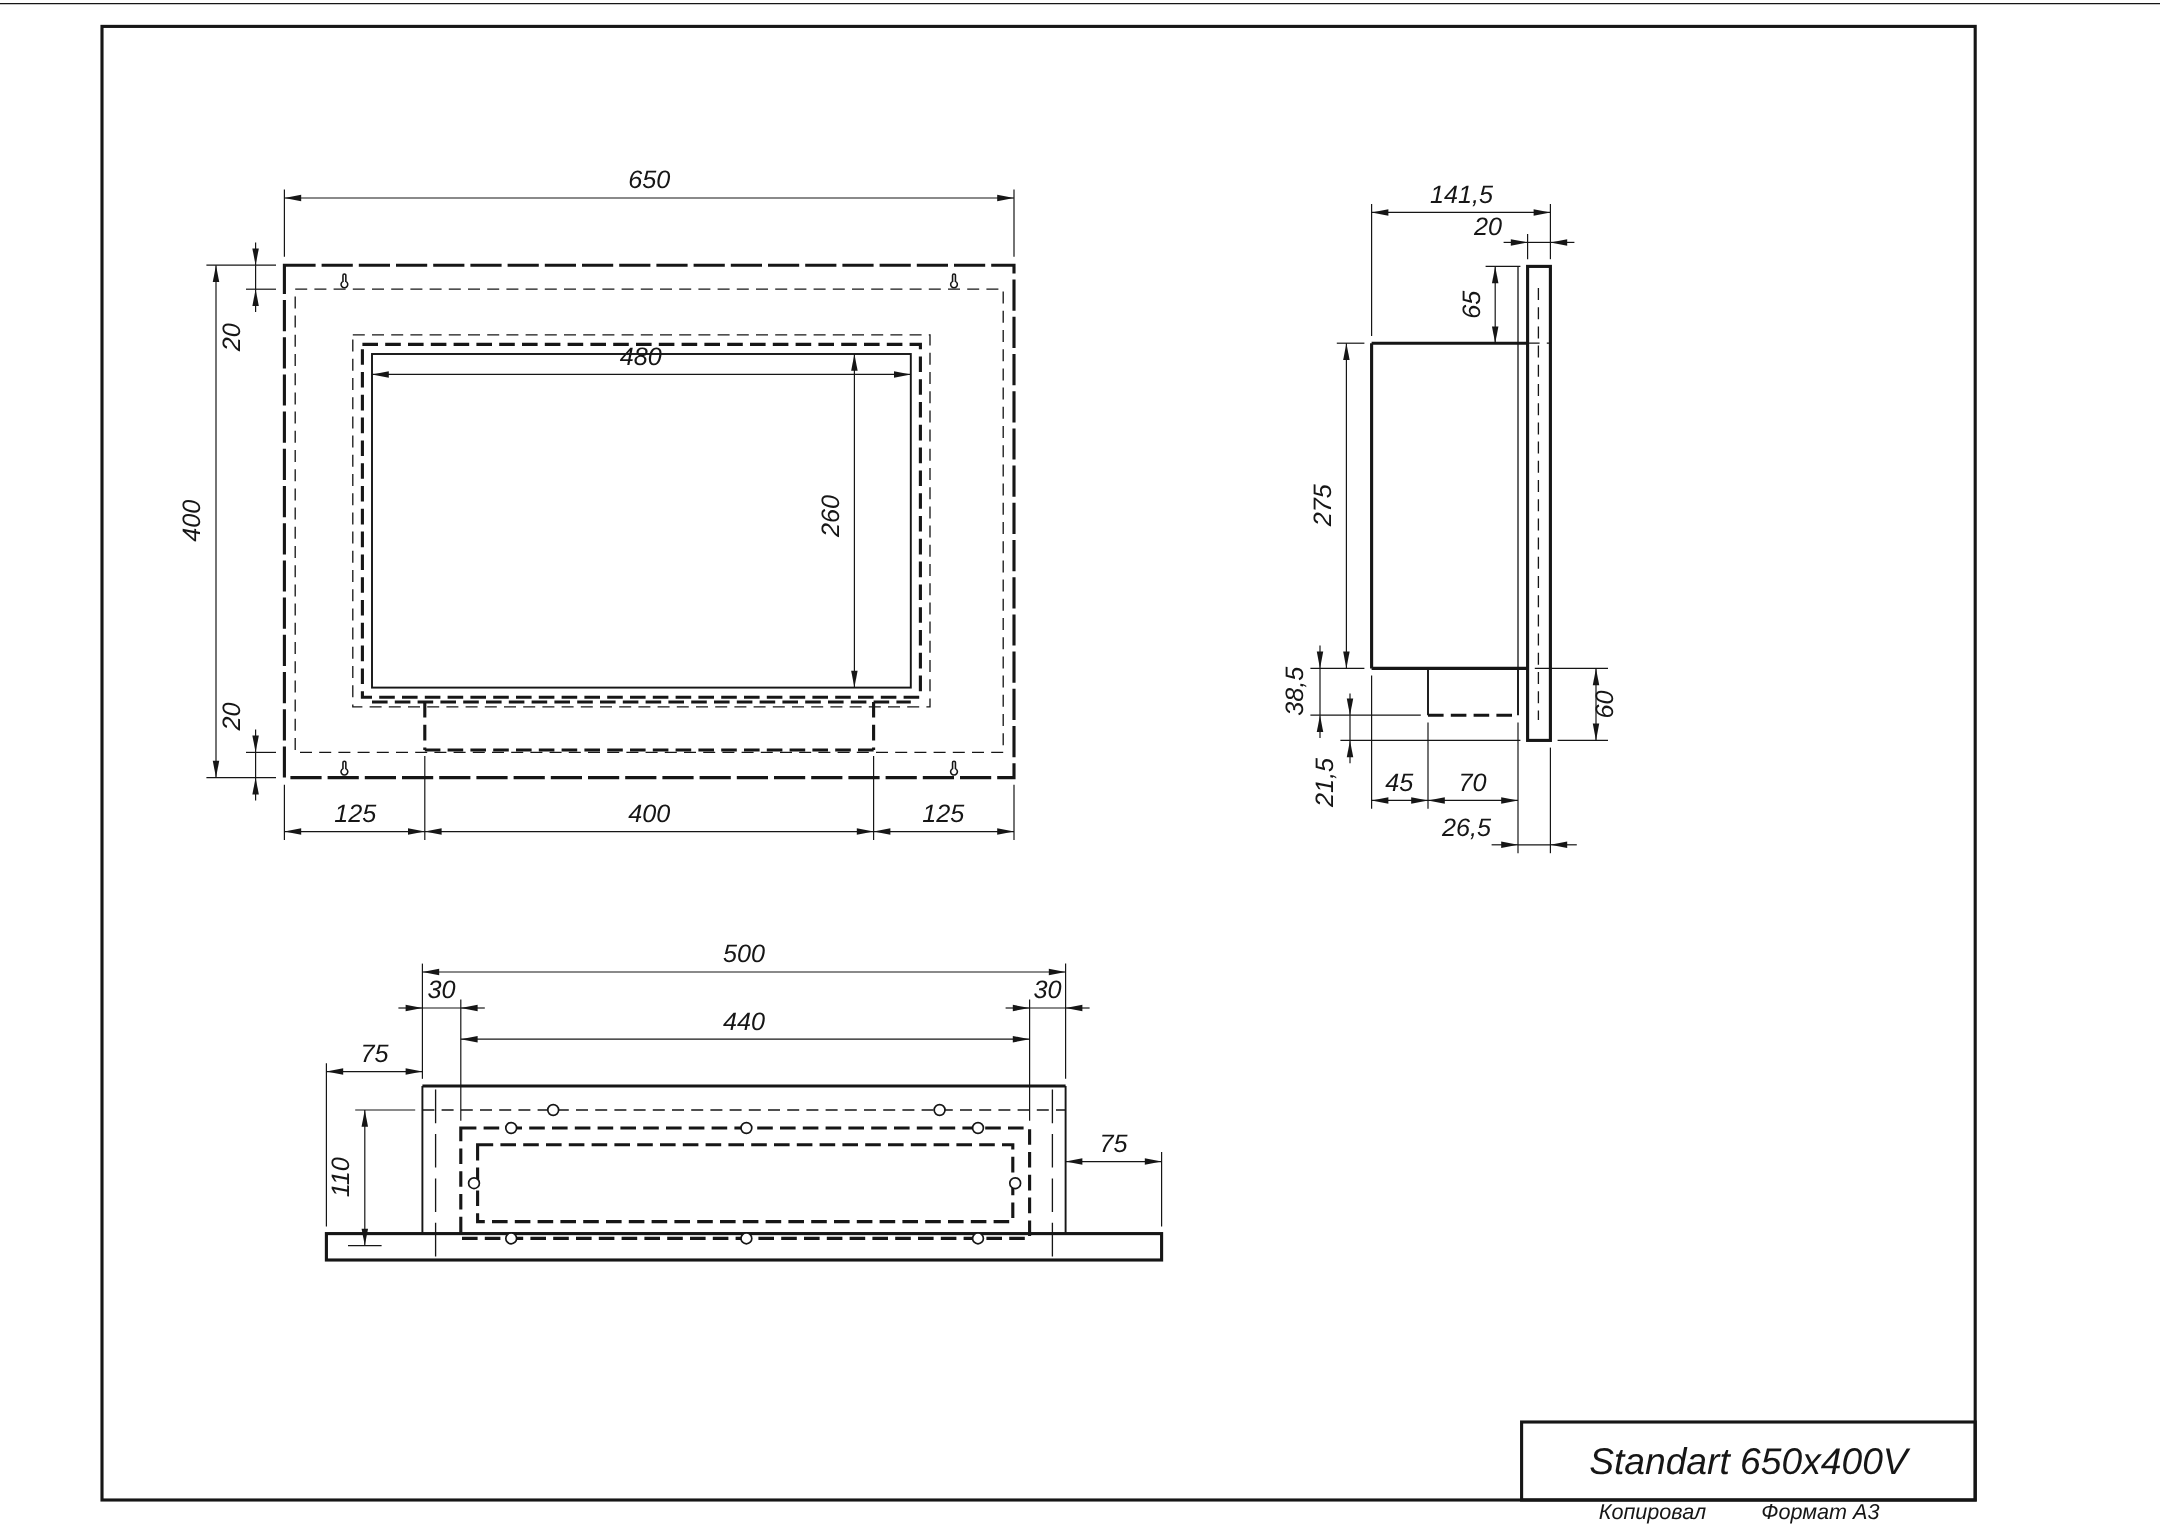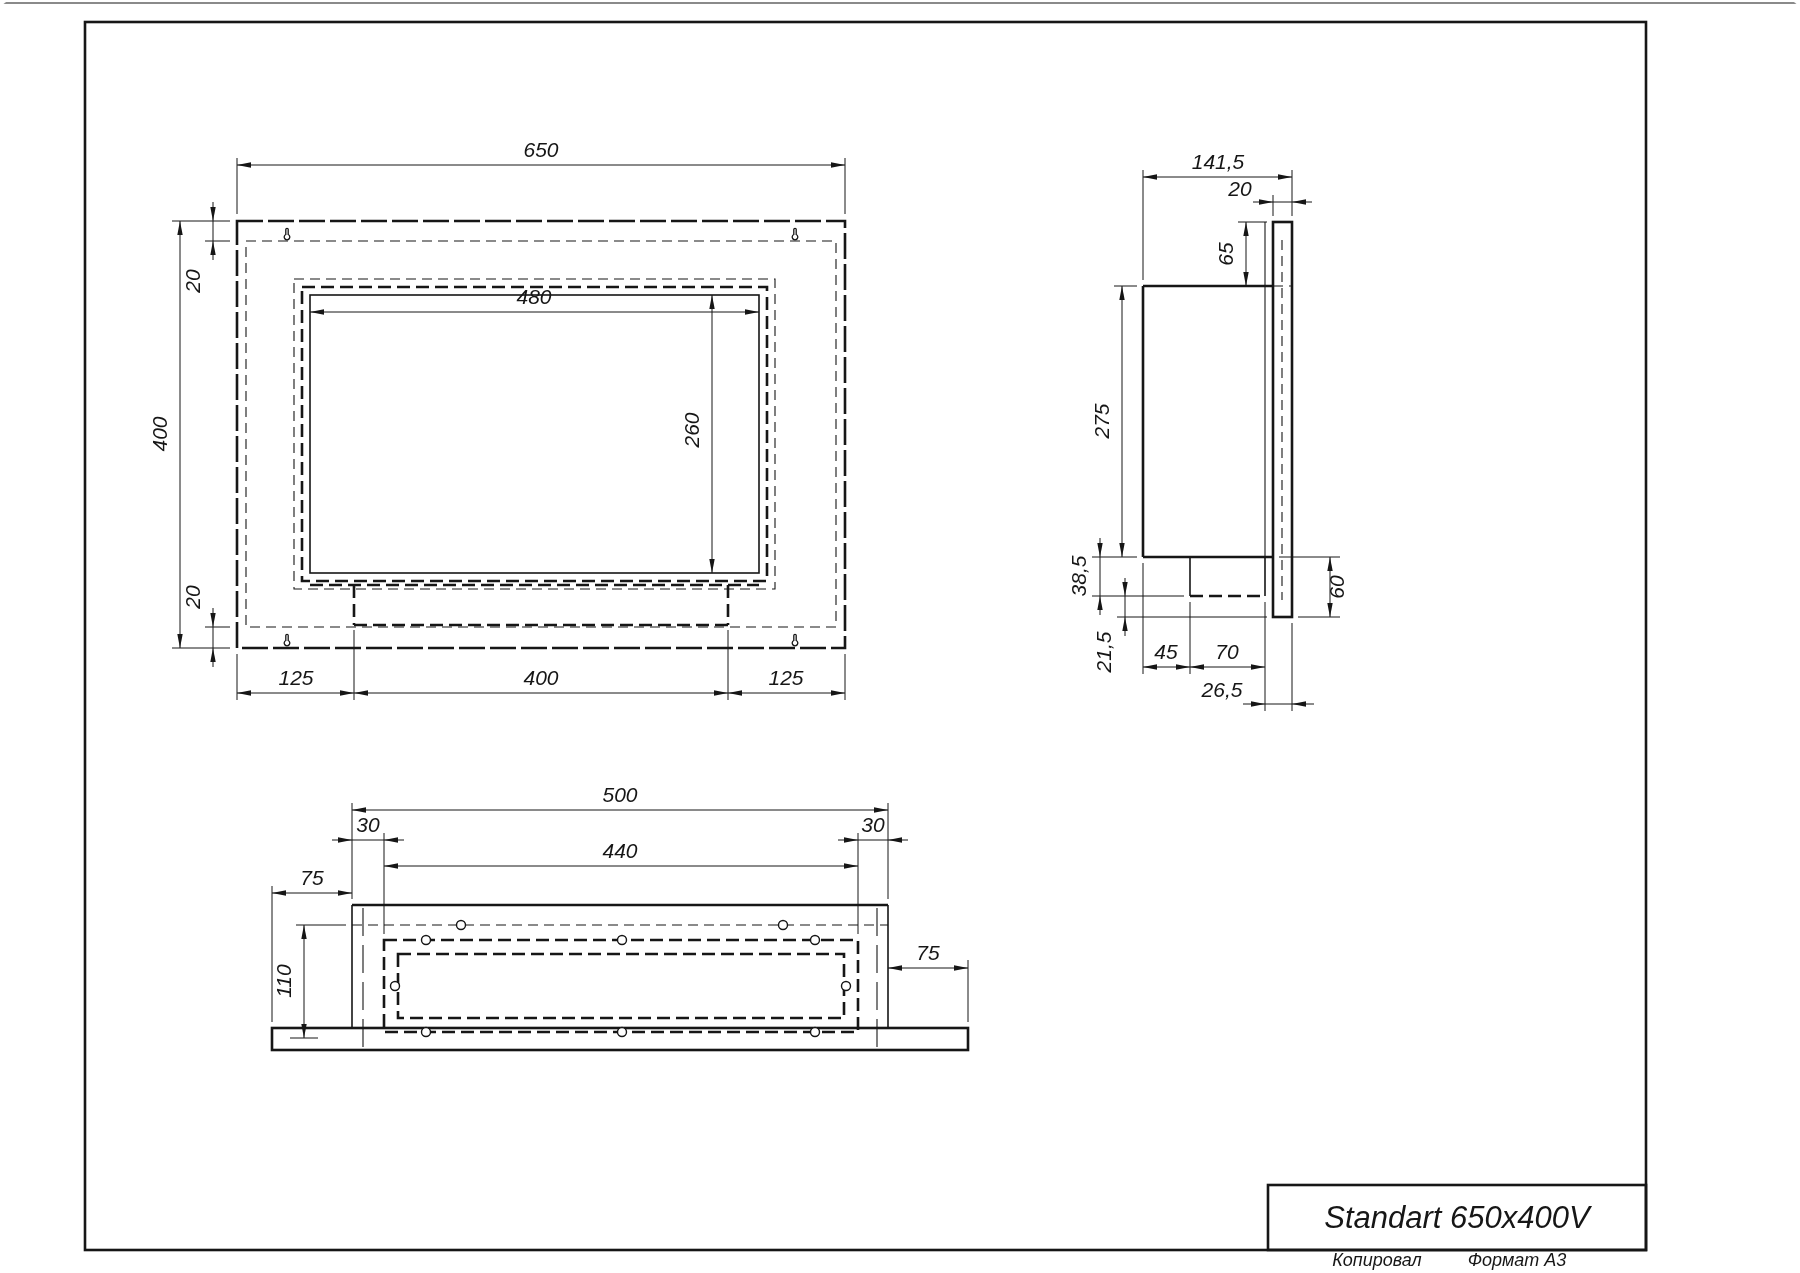--- a/index.html
+++ b/index.html
@@ -1,16 +1,16 @@
 <!DOCTYPE html>
 <html><head>
 <meta charset="utf-8">
 <style>
   html,body{margin:0;padding:0;background:#ffffff;}
-  .page{position:relative;width:1800px;height:1273px;background:#fff;overflow:hidden;border-radius:13px;}
+  .page{position:relative;width:1800px;height:1273px;background:#fff;overflow:hidden;}
   svg{display:block;}
   .s-thick{stroke:#161616;stroke-width:2.6;fill:none;stroke-linecap:butt;}
   .s-med{stroke:#161616;stroke-width:1.6;fill:none;}
   .s-thin{stroke:#161616;stroke-width:1.1;fill:none;}
   .s-frame{stroke:#161616;stroke-width:2.6;fill:none;}
   .d-outer{stroke-dasharray:26 5;}
   .d-thick{stroke-dasharray:13 6;}
   .d-thin{stroke-dasharray:10 6;}
   .d-center{stroke-dasharray:28 9;}
   .ext{stroke:#161616;stroke-width:1;fill:none;}

